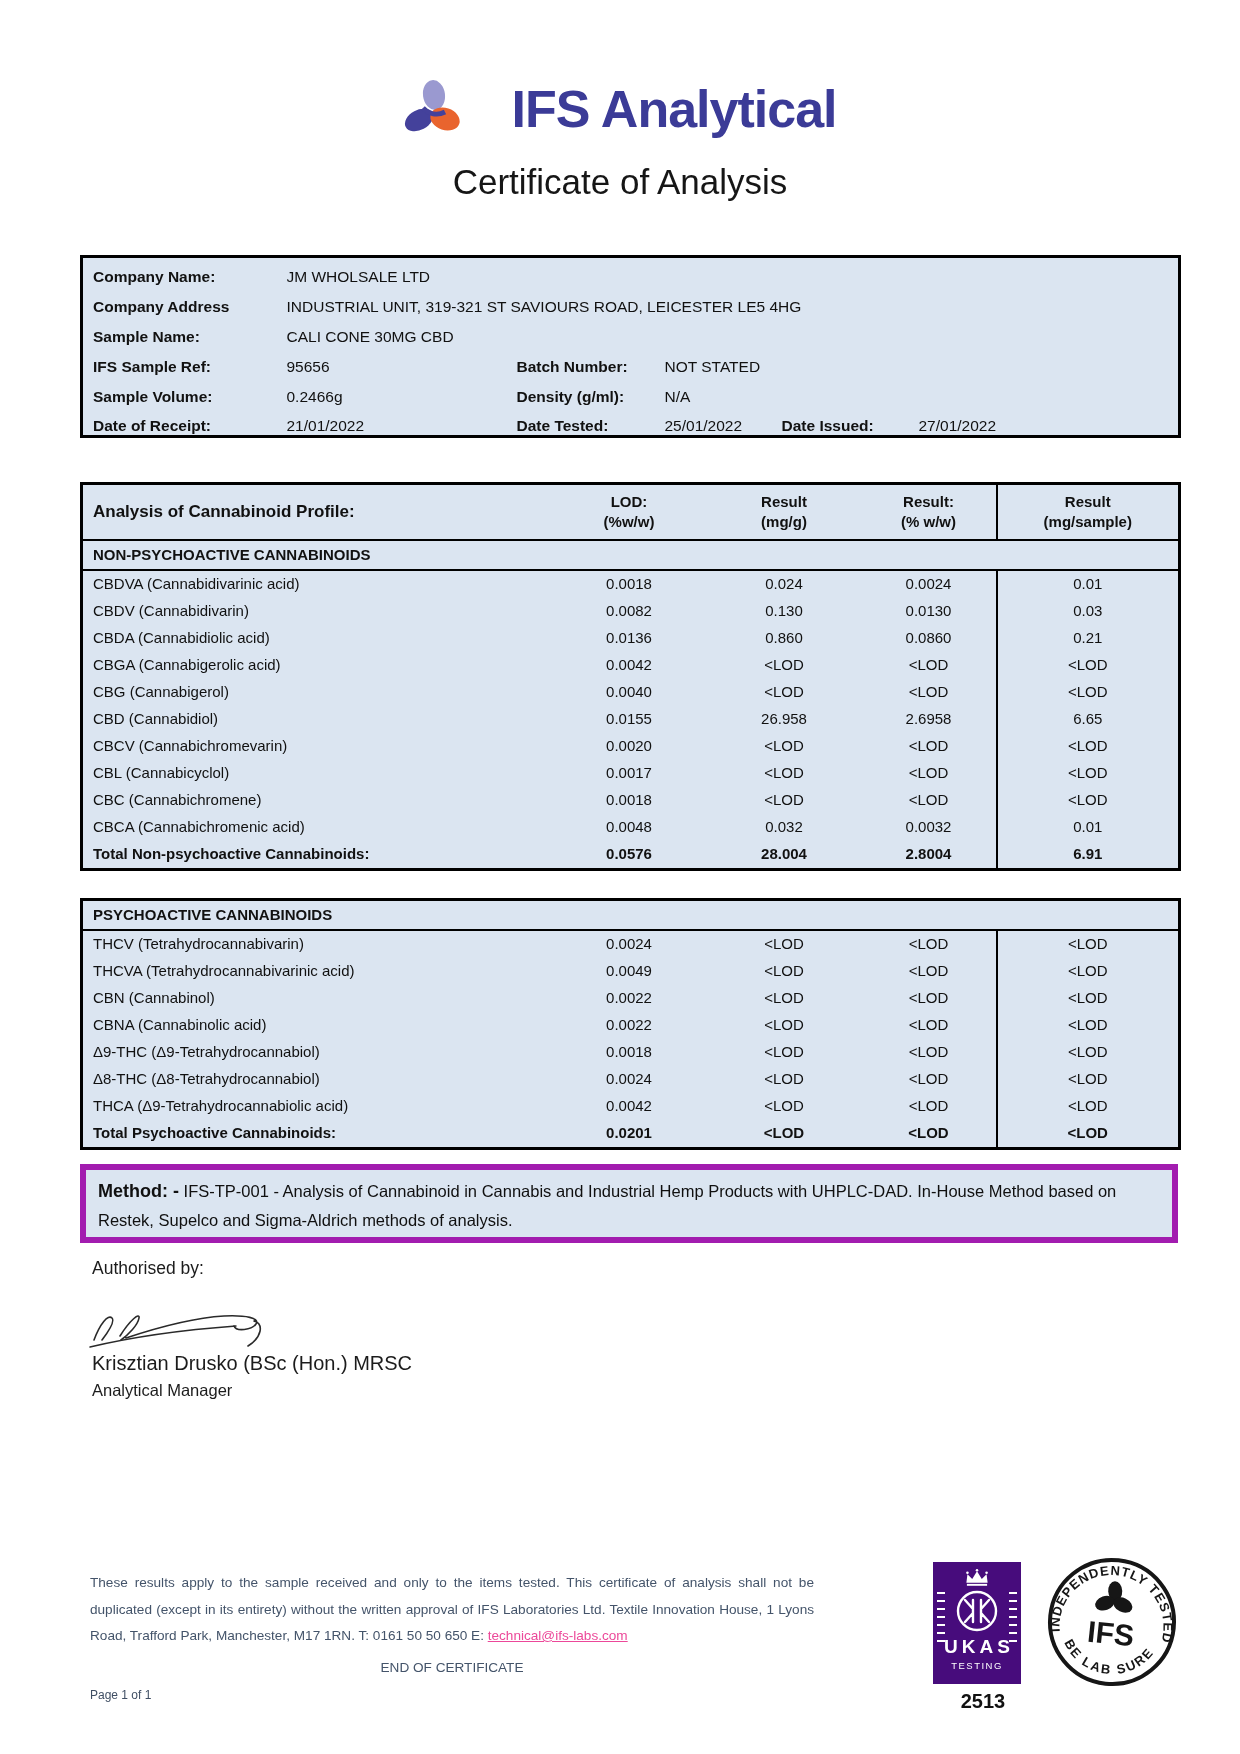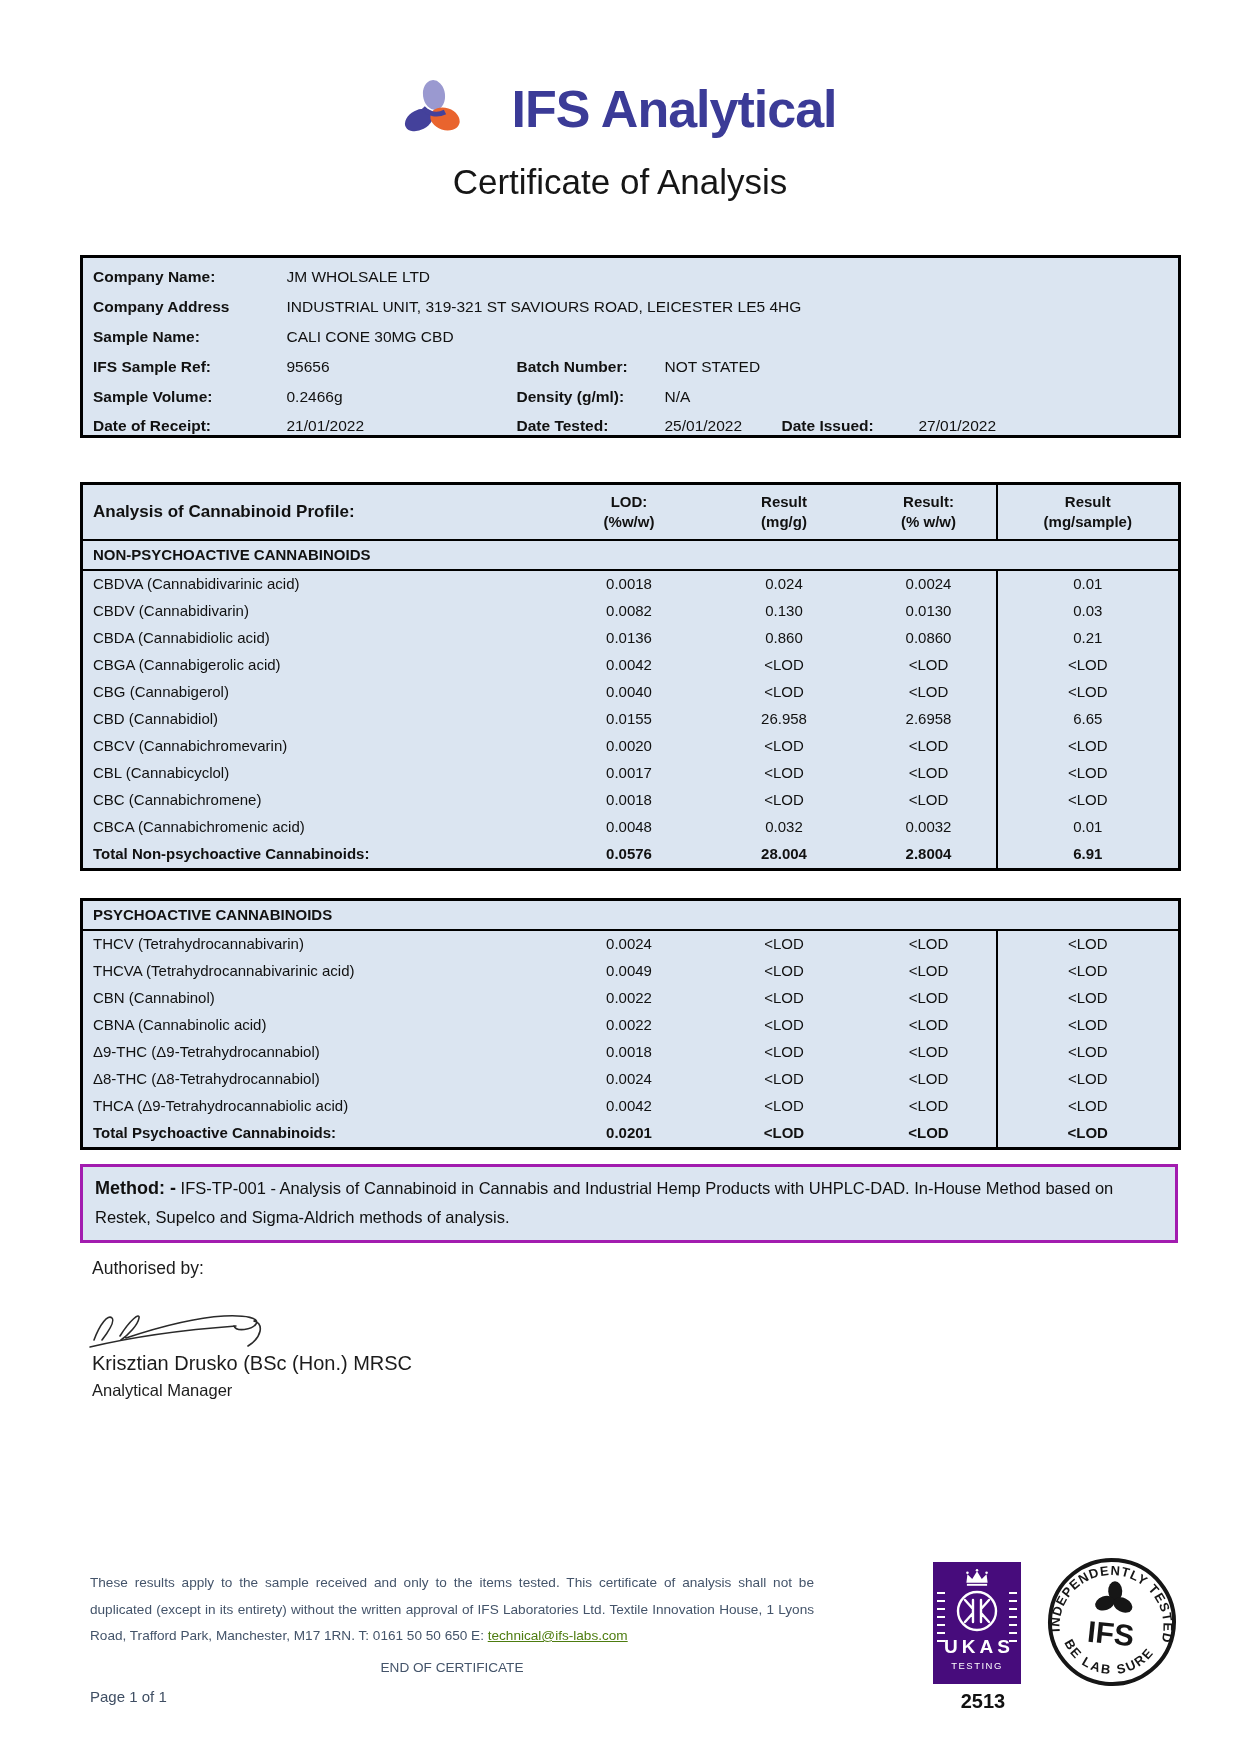--- a/index.html
+++ b/index.html
@@ -37,37 +37,37 @@
   .thead td.title { font-size:17px; }
   .section td { font-weight:bold; height:30px; text-align:left; padding-left:10px;
     border-bottom:2.5px solid #000; }
   .ctable1 .section td { border-top:2.5px solid #000; }
   .row td { height:27px; }
   .total td { font-weight:bold; height:30px; }
   .sep { border-left:2px solid #000; }
 
   
   .method-box { position:absolute; left:80px; top:1164px; width:1098px; height:79px;
-    background:#dbe5f1; border:3px solid #a21caf; padding:7px 12px 0 12px;
+    background:#dbe5f1; border:6px solid #a21caf; padding:7px 12px 0 12px;
     font-size:16.5px; line-height:29px; color:#101010; }
   .m-label { font-weight:bold; font-size:18px; }
 
   
   .auth-label { position:absolute; left:92px; top:1258px; font-size:17.5px; color:#1c1c1c; }
   .signature { position:absolute; left:86px; top:1290px; }
   .auth-name { position:absolute; left:92px; top:1352px; font-size:20px; color:#1c1c1c; }
   .auth-role { position:absolute; left:92px; top:1381px; font-size:16.5px; color:#1c1c1c; }
 
   
   .disclaimer { position:absolute; left:90px; top:1570px; width:724px;
     font-size:13.6px; line-height:26.5px; color:#44546a; text-align:justify; }
-  .email { text-decoration:underline; color:#4d7c0f; }
+  .email { text-decoration:underline; color:#ec4899; }
   .end-text { position:absolute; left:90px; top:1660px; width:724px;
     text-align:center; font-size:13.6px; color:#44546a; }
-  .page-num { position:absolute; left:90px; top:1688px; font-size:15px; color:#3f4e63; }
+  .page-num { position:absolute; left:90px; top:1688px; font-size:12px; color:#3f4e63; }
 
   
   .ukas-box { position:absolute; left:933px; top:1562px; width:88px; height:122px;
     background:#470c7c; display:flex; flex-direction:column; align-items:center; }
   .ukas-tick { position:absolute; top:30px; width:8px; height:56px;
     background:repeating-linear-gradient(to bottom,#fff 0 2px, transparent 2px 8px); }
   .ukas-tick.l { left:4px; } .ukas-tick.r { right:4px; }
   .ukas-word { color:#fff; font-size:19px; font-weight:bold; letter-spacing:4px;
     text-indent:4px; margin-top:2px; }
   .ukas-sub { color:#fff; font-size:9.5px; letter-spacing:1.5px; margin-top:2px; }

